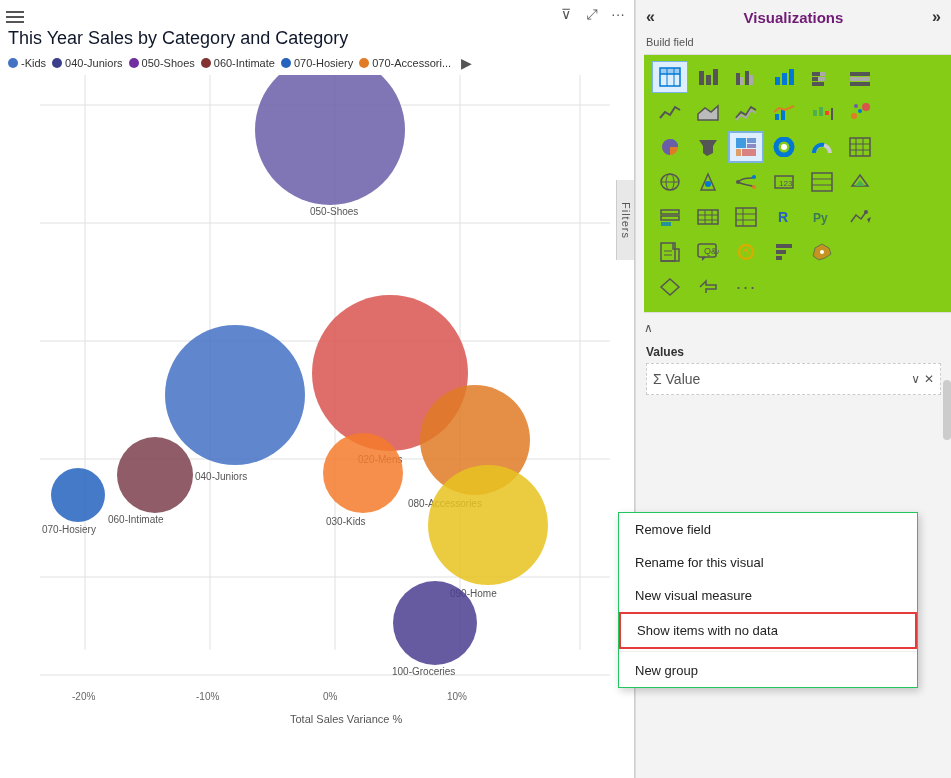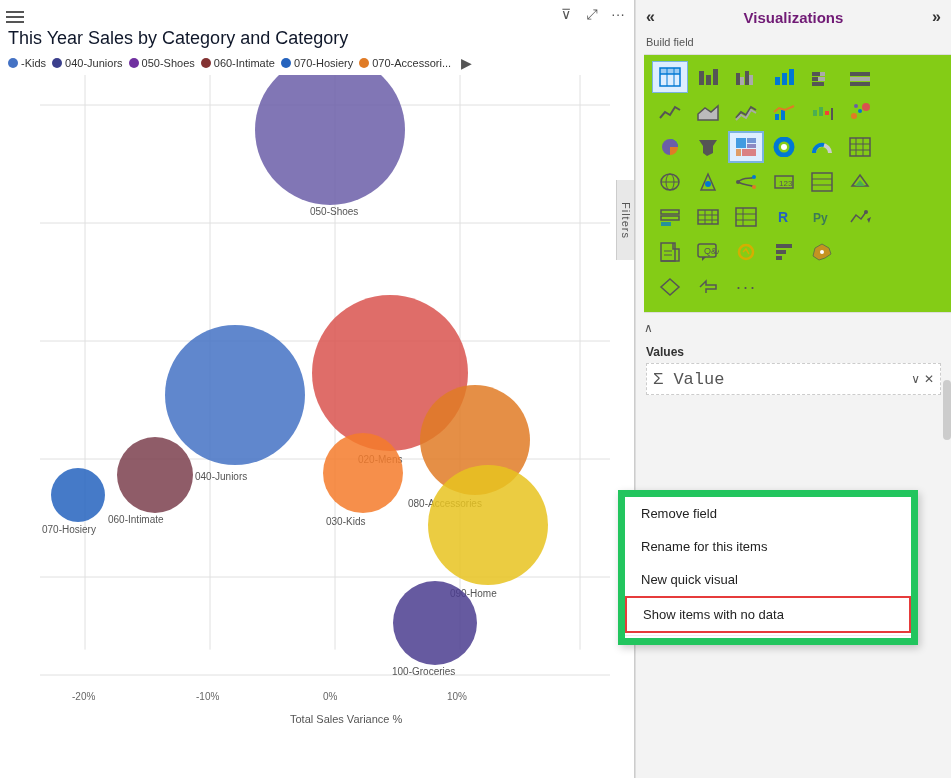--- a/index.html
+++ b/index.html
@@ -131,24 +131,24 @@
     .values-section {
       padding: 6px 10px;
     }
     .values-label {
       font-size: 12px; font-weight: 600; color: #333; margin-bottom: 4px;
     }
 
     
     .context-menu {
       position: absolute;
-      left: 618px; top: 490px;
+      left: 618px; top: 512px;
       width: 300px;
       background: #fff;
-      border: 7px solid #22c55e;
+      border: 1px solid #22c55e;
       box-shadow: 2px 3px 8px rgba(0,0,0,0.2);
       z-index: 100;
     }
     .context-item {
       padding: 9px 16px;
       font-size: 13px; color: #222;
       cursor: pointer;
       display: flex; align-items: center; justify-content: space-between;
     }
     .context-item.highlighted {
@@ -557,38 +557,41 @@
   </div>
 
   <div style="display:flex;align-items:center;padding:4px 8px;">
     <span style="font-size:12px;color:#555;">∧</span>
   </div>
 
   <div class="values-section">
     <div class="values-label">Values</div>
 
     <div style="height:32px; border:1px dashed #ccc; margin-bottom:4px; display:flex; align-items:center; padding:0 6px; background:#fff; position:relative;">
-      <span style="font-size:17px;color:#555;flex:1;font-family:Liberation Mono, monospace;">Σ Value</span>
+      <span style="font-size:14px;color:#555;flex:1;">Σ Value</span>
       <span style="display:flex;gap:4px;">
         <span style="cursor:pointer;color:#555;">∨</span>
         <span style="cursor:pointer;color:#555;">✕</span>
       </span>
     </div>
 
     <div class="scrollbar-v"></div>
   </div>
 </div>
 
 <div class="context-menu">
   <div class="context-item">
     <span>Remove field</span>
   </div>
   <div class="context-item">
-    <span>Rename for this items</span>
+    <span>Rename for this visual</span>
   </div>
   <div class="context-item">
-    <span>New quick visual</span>
+    <span>New visual measure</span>
   </div>
   <div class="context-item highlighted" style="border:2px solid #e63b3b;">
     <span>Show items with no data</span>
   </div>
   <div class="context-divider"></div>
+  <div class="context-item">
+    <span>New group</span>
+  </div>
 </div>
 
 </body></html>

